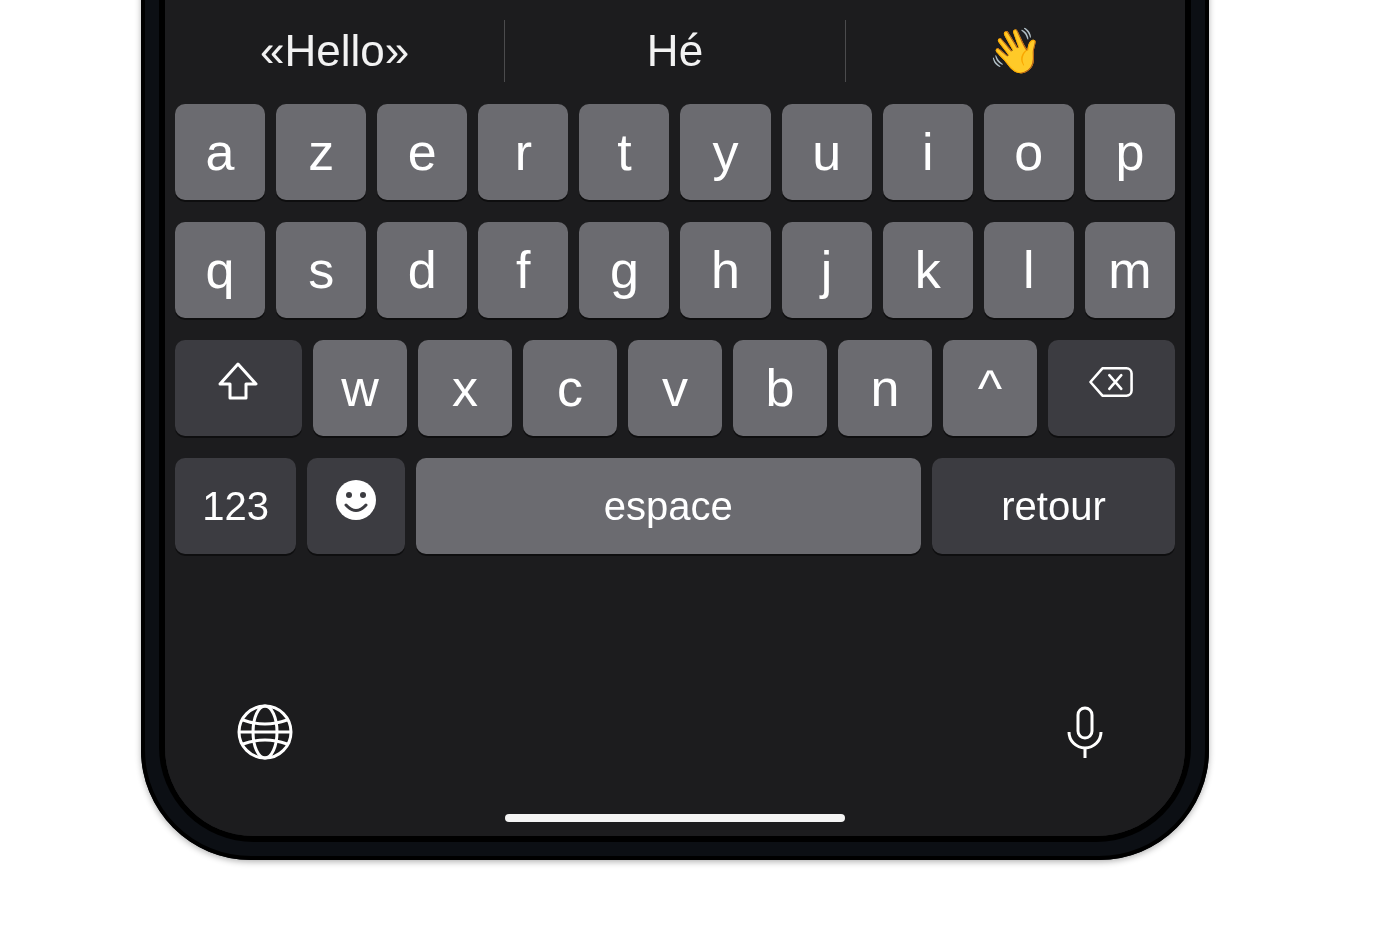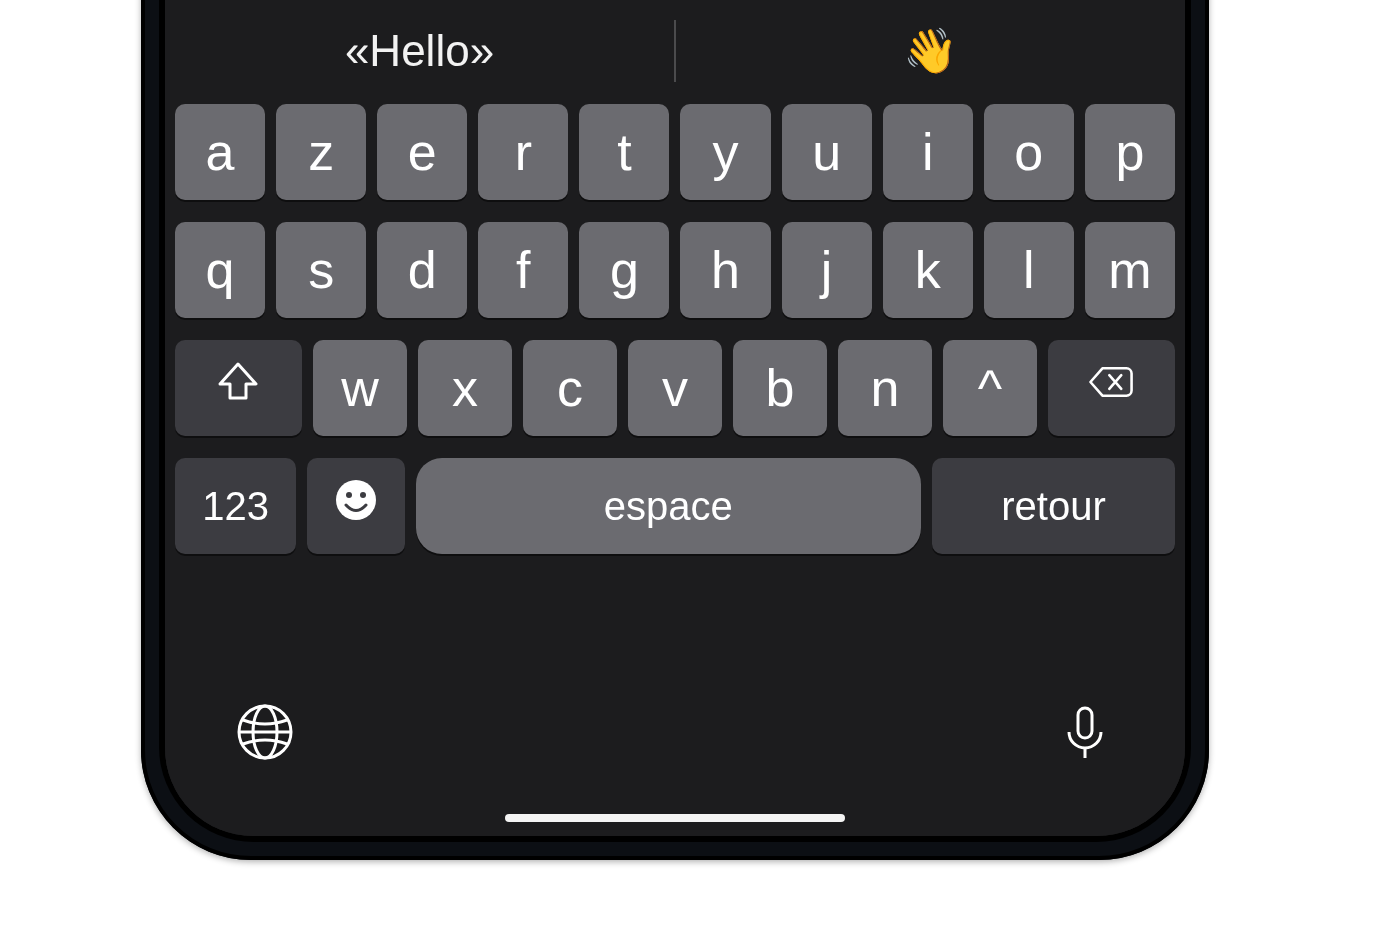--- a/index.html
+++ b/index.html
@@ -121,21 +121,21 @@
   }
   .key-123 {
     background: #3c3c41;
     font-size: 40px;
     font-weight: 400;
   }
   .key-emoji {
     background: #3c3c41;
   }
   .key-wide { flex: 1.35 1 0; }
-  .key-spacebar { flex: 5.2 1 0; border-radius: 26px; }
+  .key-spacebar { flex: 5.2 1 0; }
   .key-returnw { flex: 2.5 1 0; text-align: center; }
   .key-123w { flex: 1.25 1 0; }
   .key-emojiw { flex: 1 1 0; }
 
   
   .sysbar {
     position: absolute;
     left: 0; right: 0; bottom: 0;
     height: 170px;
     display: flex;
@@ -163,20 +163,21 @@
 <body>
 
 <div class="stage">
   <div class="phone-outer">
     <div class="phone-glass"></div>
     <div class="phone-screen">
 
       <div class="suggestions">
         <div class="suggestion">«Hello»</div>
         <div class="sug-div"></div>
+        <div class="suggestion">Hé</div>
         <div class="sug-div"></div>
         <div class="suggestion">👋</div>
       </div>
 
       <div class="keyboard">
 
         <div class="row">
           <div class="key">a</div>
           <div class="key">z</div>
           <div class="key">e</div>

